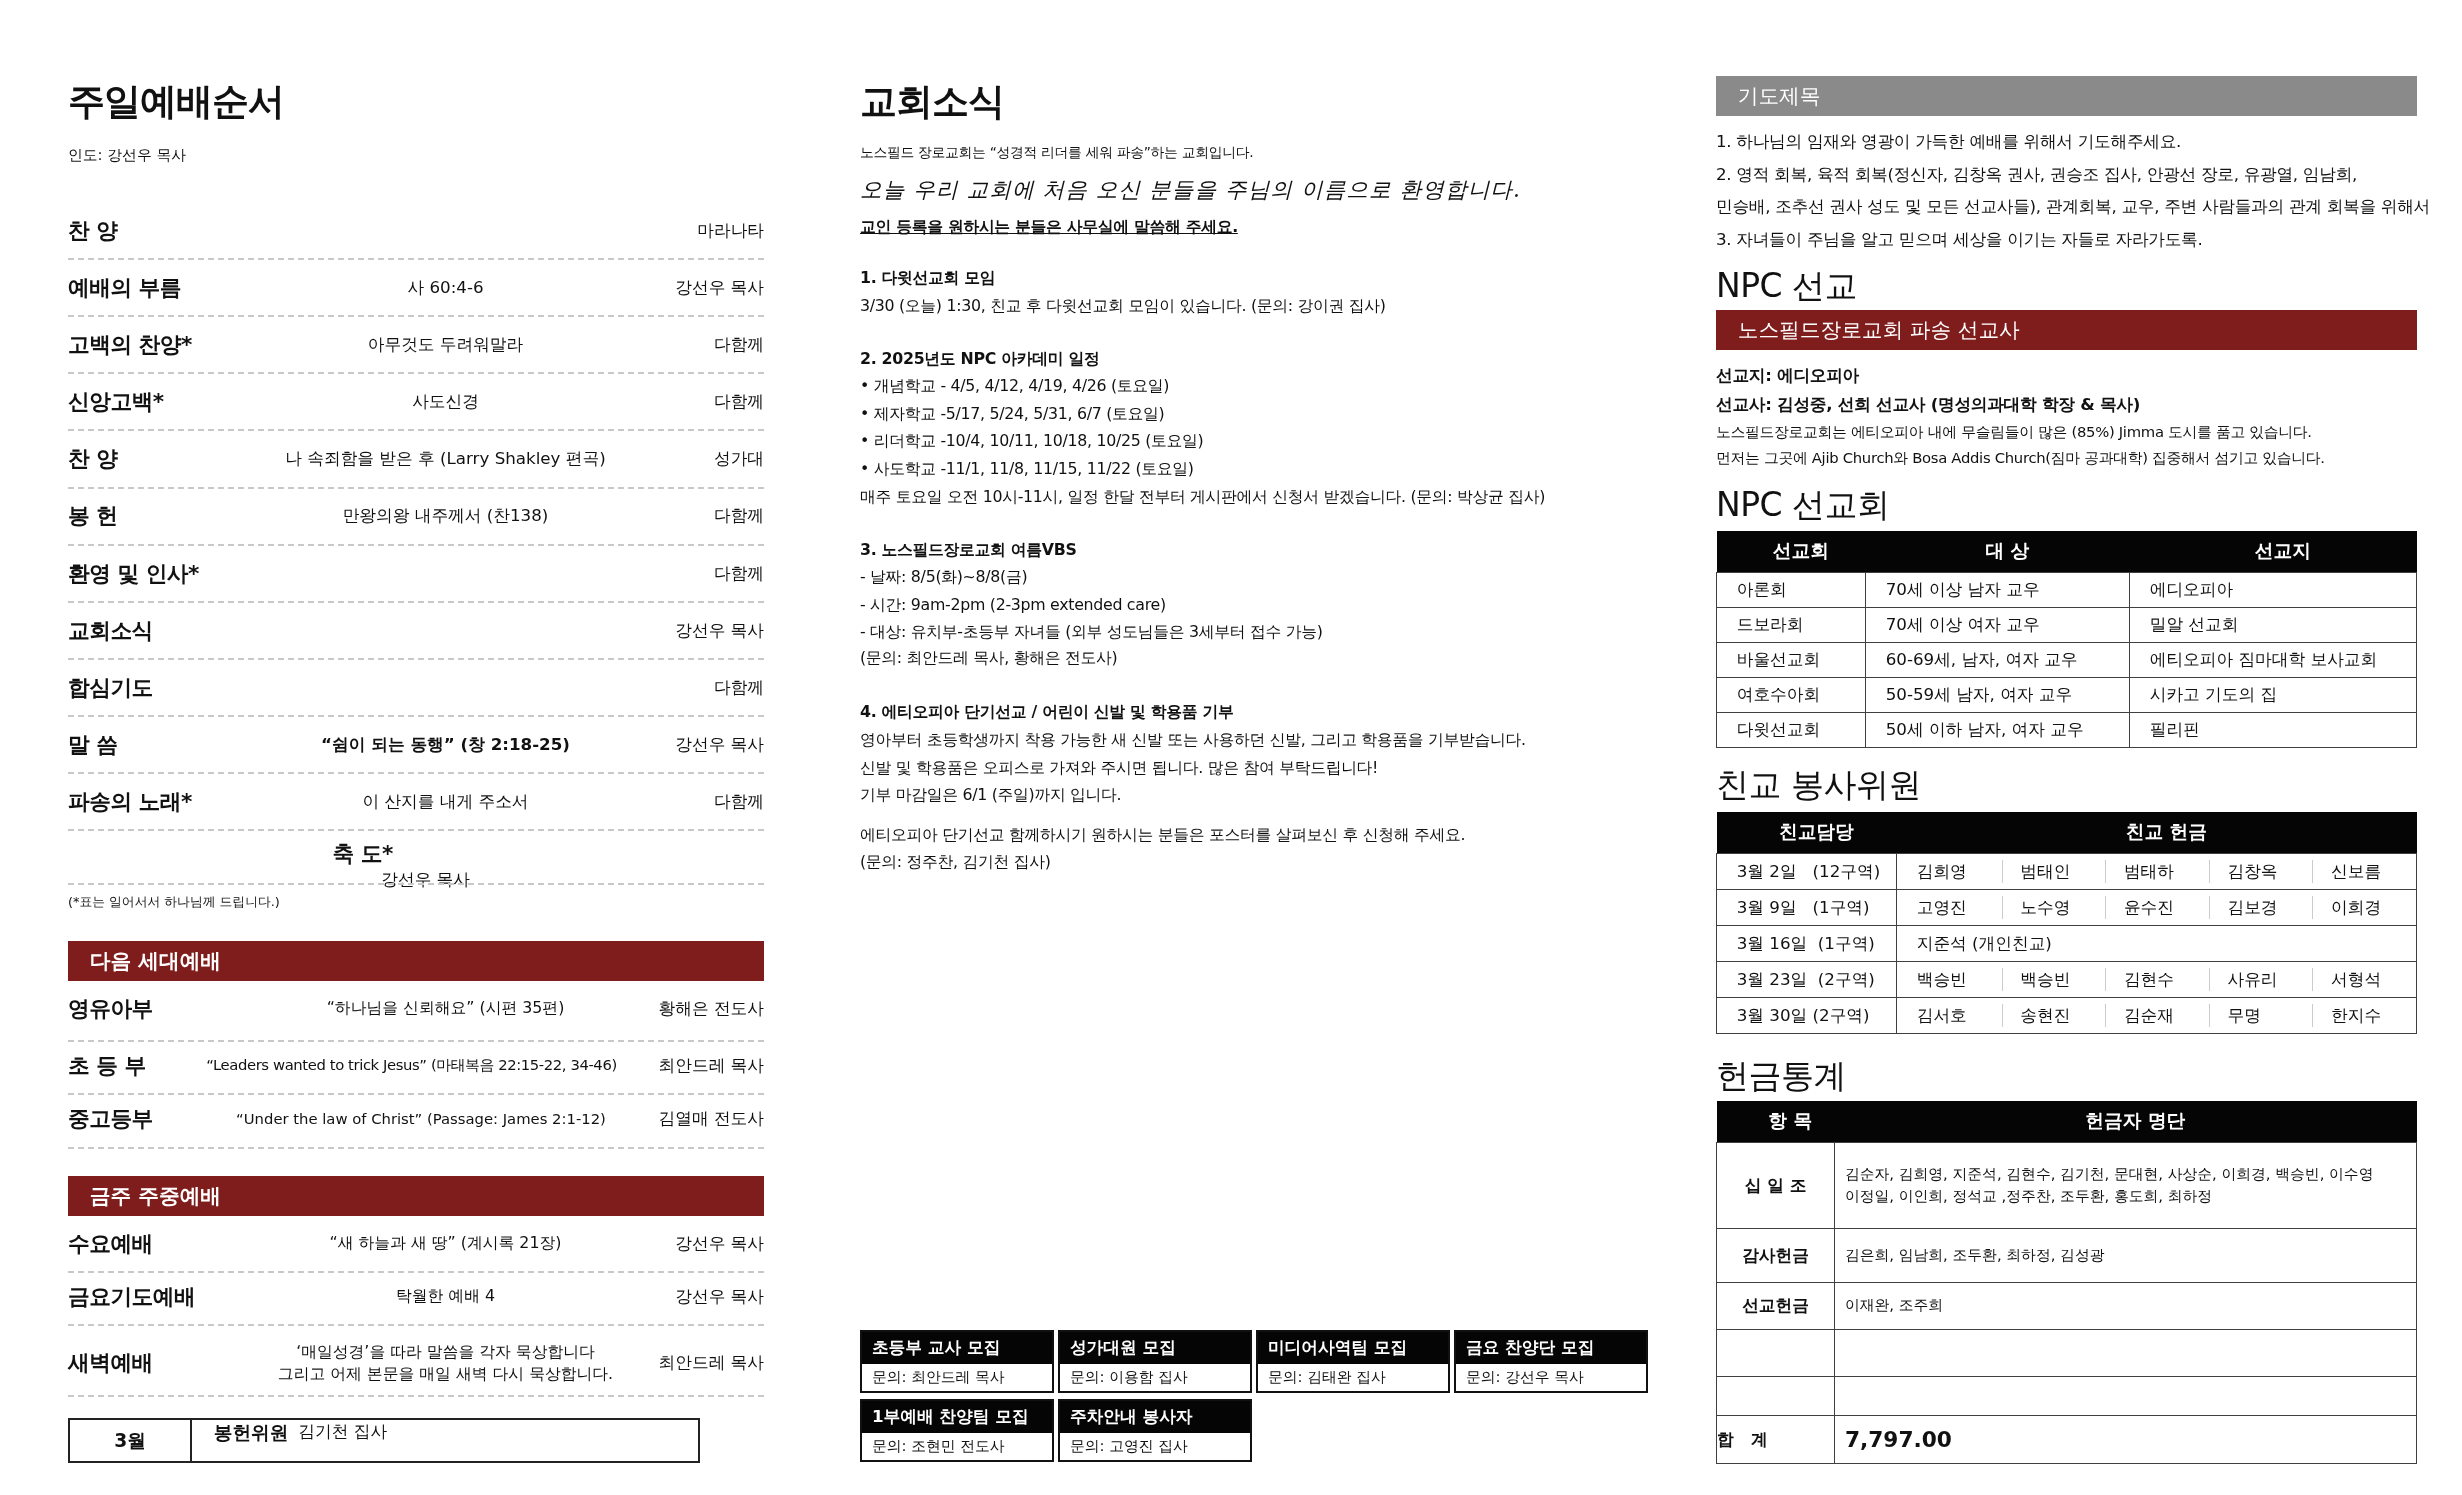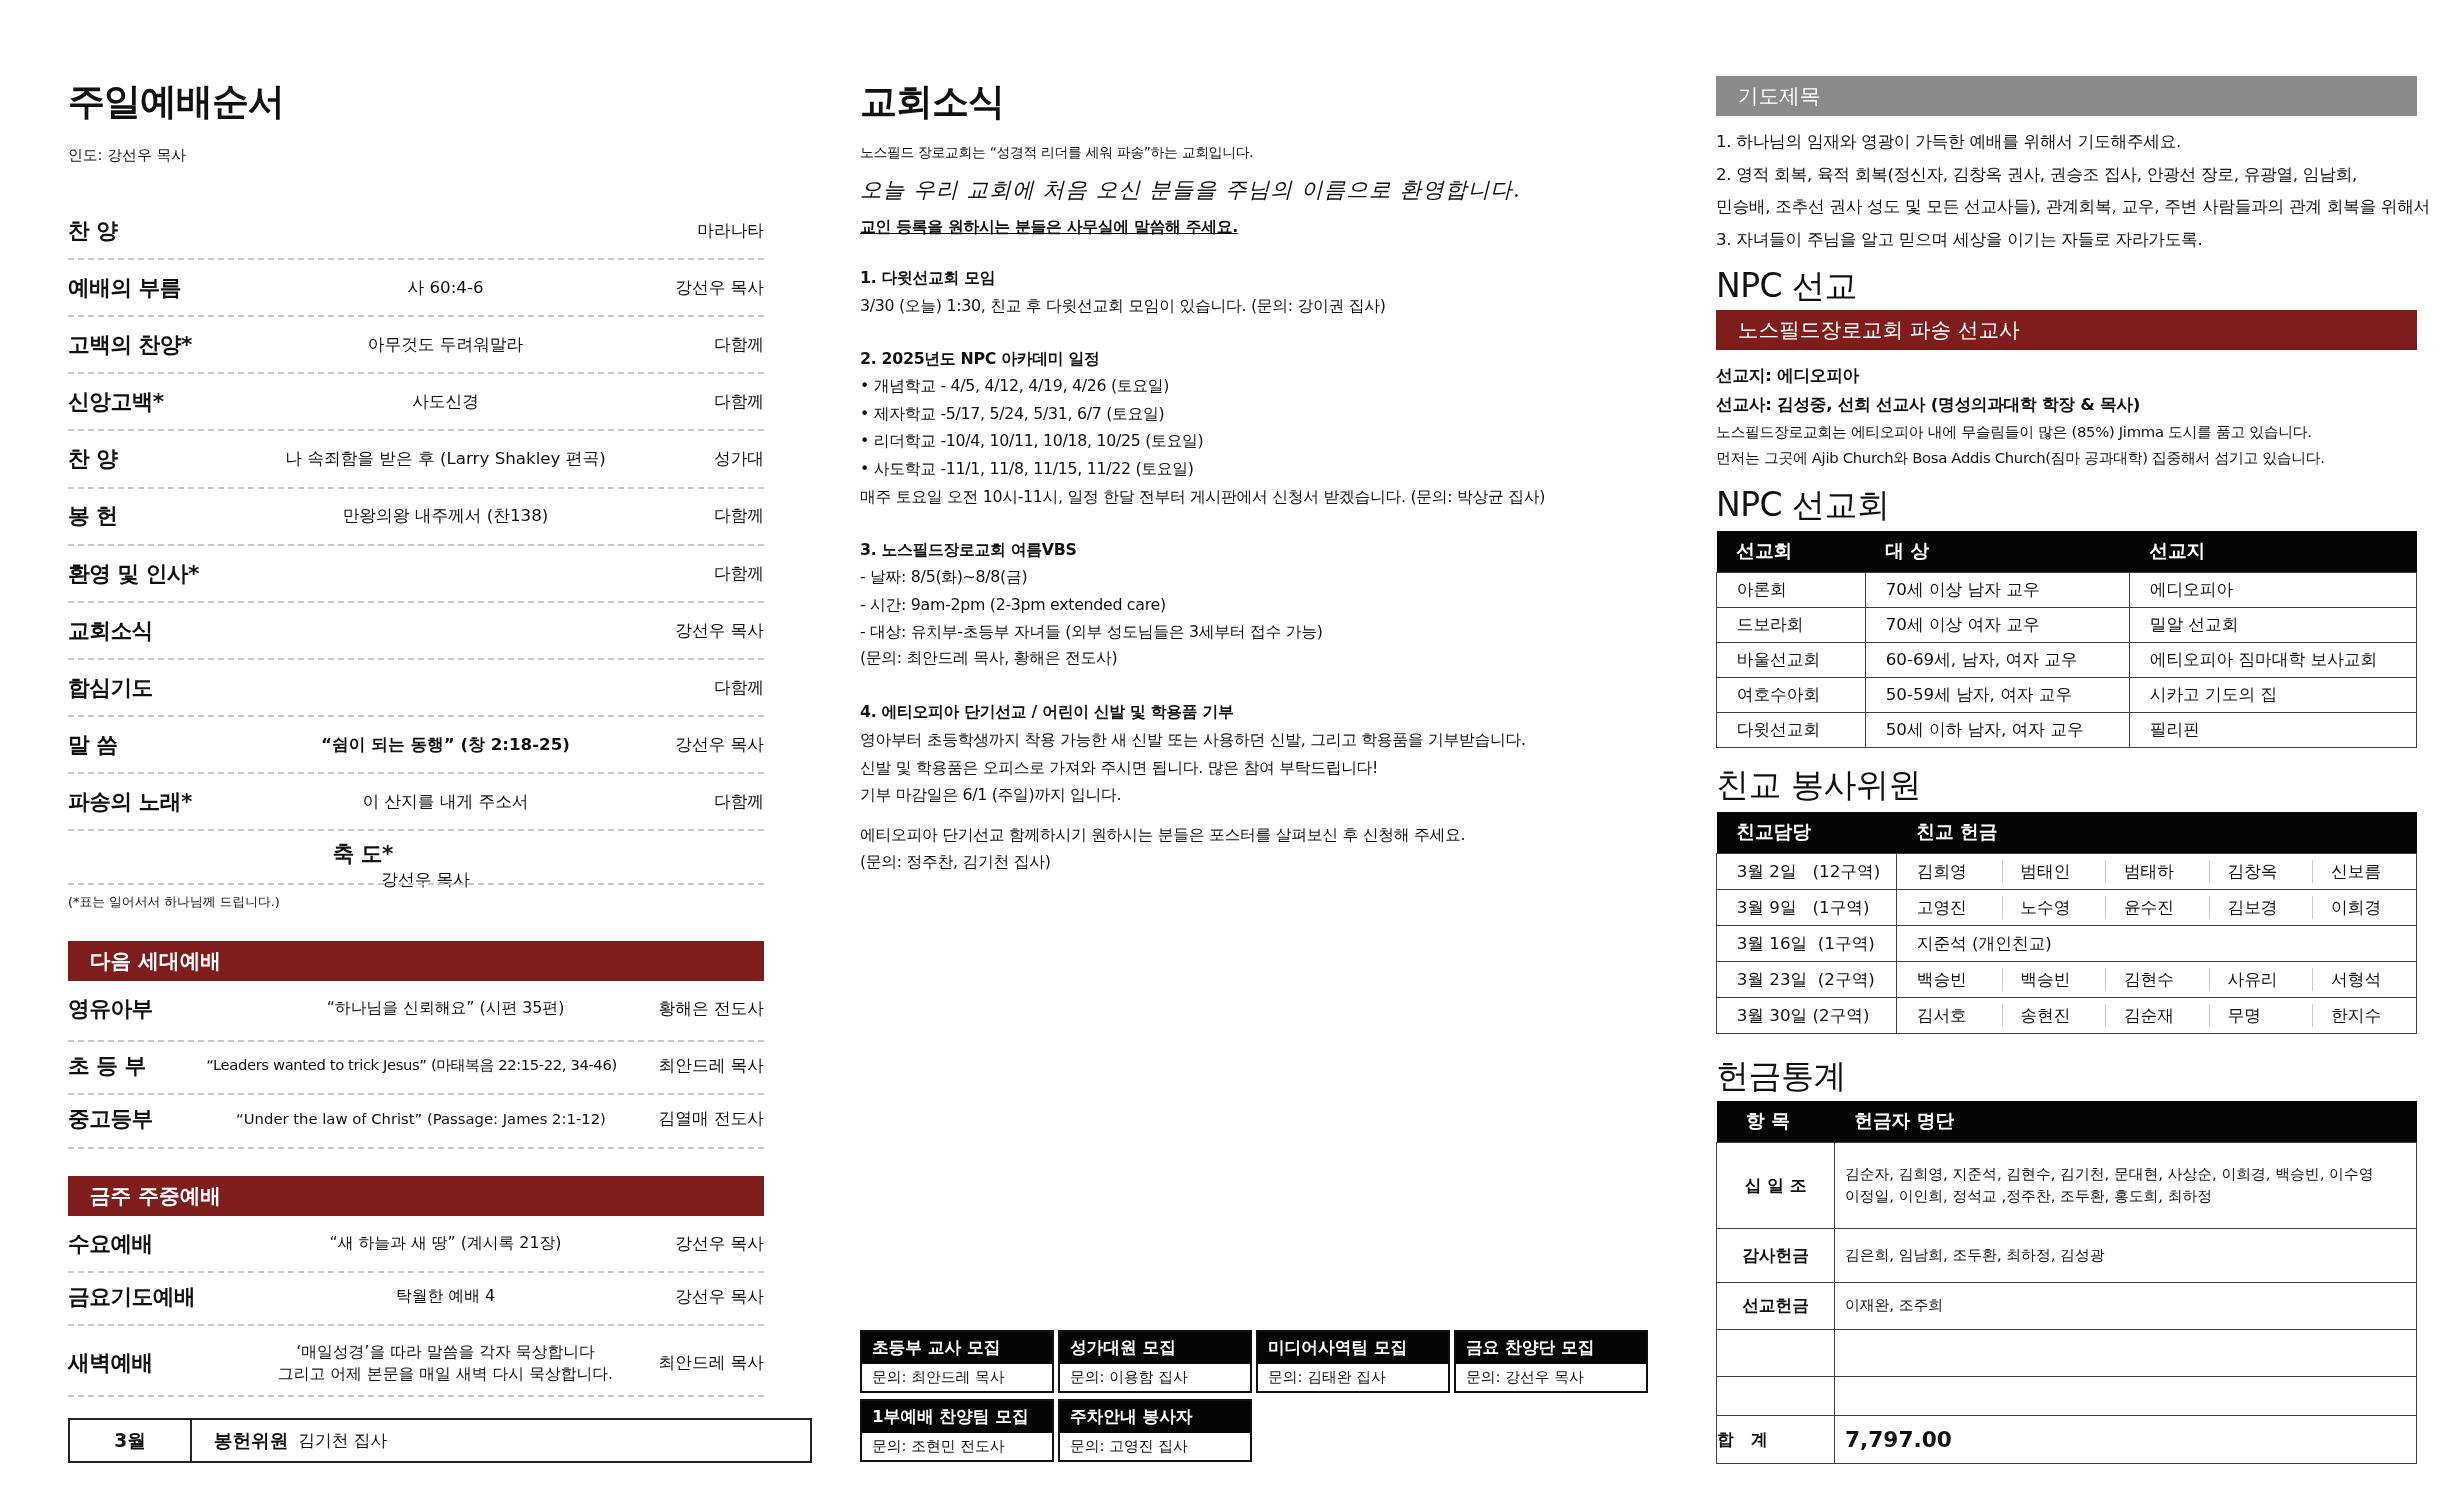--- a/index.html
+++ b/index.html
@@ -19,21 +19,21 @@
   .news { position:absolute; left:860px; font-size:15.8px; white-space:nowrap; letter-spacing:-0.3px; }
   .news.b { font-weight:bold; }
   .hand { font-family:"DejaVu Serif","Liberation Serif",serif; font-style:italic; font-size:21.7px; letter-spacing:1px; }
   .u { text-decoration:underline; }
   .rbox { position:absolute; width:194px; border:2px solid #111; box-sizing:border-box; }
   .rbox .t { background:#050505; color:#fff; font-size:16.7px; font-weight:bold; height:31.5px; display:flex; align-items:center; padding-left:9.9px; white-space:nowrap; }
   .rbox .c { font-size:14.8px; height:27.6px; display:flex; align-items:center; padding-left:9.9px; white-space:nowrap; }
   .rtext { position:absolute; left:1716px; font-size:16.7px; white-space:nowrap; letter-spacing:-0.3px; }
   .h2 { position:absolute; left:1716px; font-size:33px; font-weight:normal; letter-spacing:-0.5px; }
   table { border-collapse:collapse; position:absolute; left:1716px; width:701px; table-layout:fixed; }
-  th { background:#050505; color:#fff; text-align:left; font-size:18.7px; font-weight:bold; padding:0 0 0 19.7px; }
+  th { background:#050505; color:#fff; text-align:center; font-size:18.7px; font-weight:bold; padding:0 0 0 19.7px; }
   td { border:1px solid #404040; font-size:16.7px; padding:0 0 0 19.7px; white-space:nowrap; }
   .names { display:flex; }
   .names span { flex:1; border-left:1px solid #ccc; padding-left:17.7px; }
   .names span:first-child { border-left:none; padding-left:0; }
 </style>
 </head>
 <body>
 
 <div class="abs h1" style="left:68px;top:77px;">주일예배순서</div>
 <div class="abs small" style="left:68px;top:146px;">인도: 강선우 목사</div>
@@ -147,21 +147,21 @@
     <span class="rt">강선우 목사</span>
   </div>
 <div class="rowline" style="top:1324px;"></div>
 <div class="wrow" style="top:1338px;height:49px;">
     <span class="lbl">새벽예배</span>
     <span class="mid" style="font-size:15.8px;line-height:21.7px;"><span>‘매일성경’을 따라 말씀을 각자 묵상합니다</span><br><span>그리고 어제 본문을 매일 새벽 다시 묵상합니다.</span></span>
     <span class="rt">최안드레 목사</span>
   </div>
 <div class="rowline" style="top:1395px;"></div>
 
-<div class="abs" style="left:68px;top:1418px;width:744px;height:45px;border:2px solid #222;box-sizing:border-box;display:flex;align-items:center;">
+<div class="abs" style="left:68px;top:1418px;width:632px;height:45px;border:2px solid #222;box-sizing:border-box;display:flex;align-items:flex-start;">
   <div style="width:120px;height:100%;border-right:2px solid #222;display:flex;align-items:center;justify-content:center;font-weight:bold;font-size:18.7px;">3월</div>
   <div style="padding-left:21.7px;font-size:18.7px;font-weight:bold;">봉헌위원</div>
   <div style="padding-left:9.9px;font-size:16.7px;">김기천 집사</div>
 </div>
 
 <div class="abs h1" style="left:860px;top:77px;">교회소식</div>
 <div class="news" style="top:144px;font-size:13.8px;">노스필드 장로교회는 “성경적 리더를 세워 파송”하는 교회입니다.</div>
 <div class="news hand" style="top:175px;">오늘 우리 교회에 처음 오신 분들을 주님의 이름으로 환영합니다.</div>
 <div class="news b u" style="top:217px;">교인 등록을 원하시는 분들은 사무실에 말씀해 주세요.</div>
 

